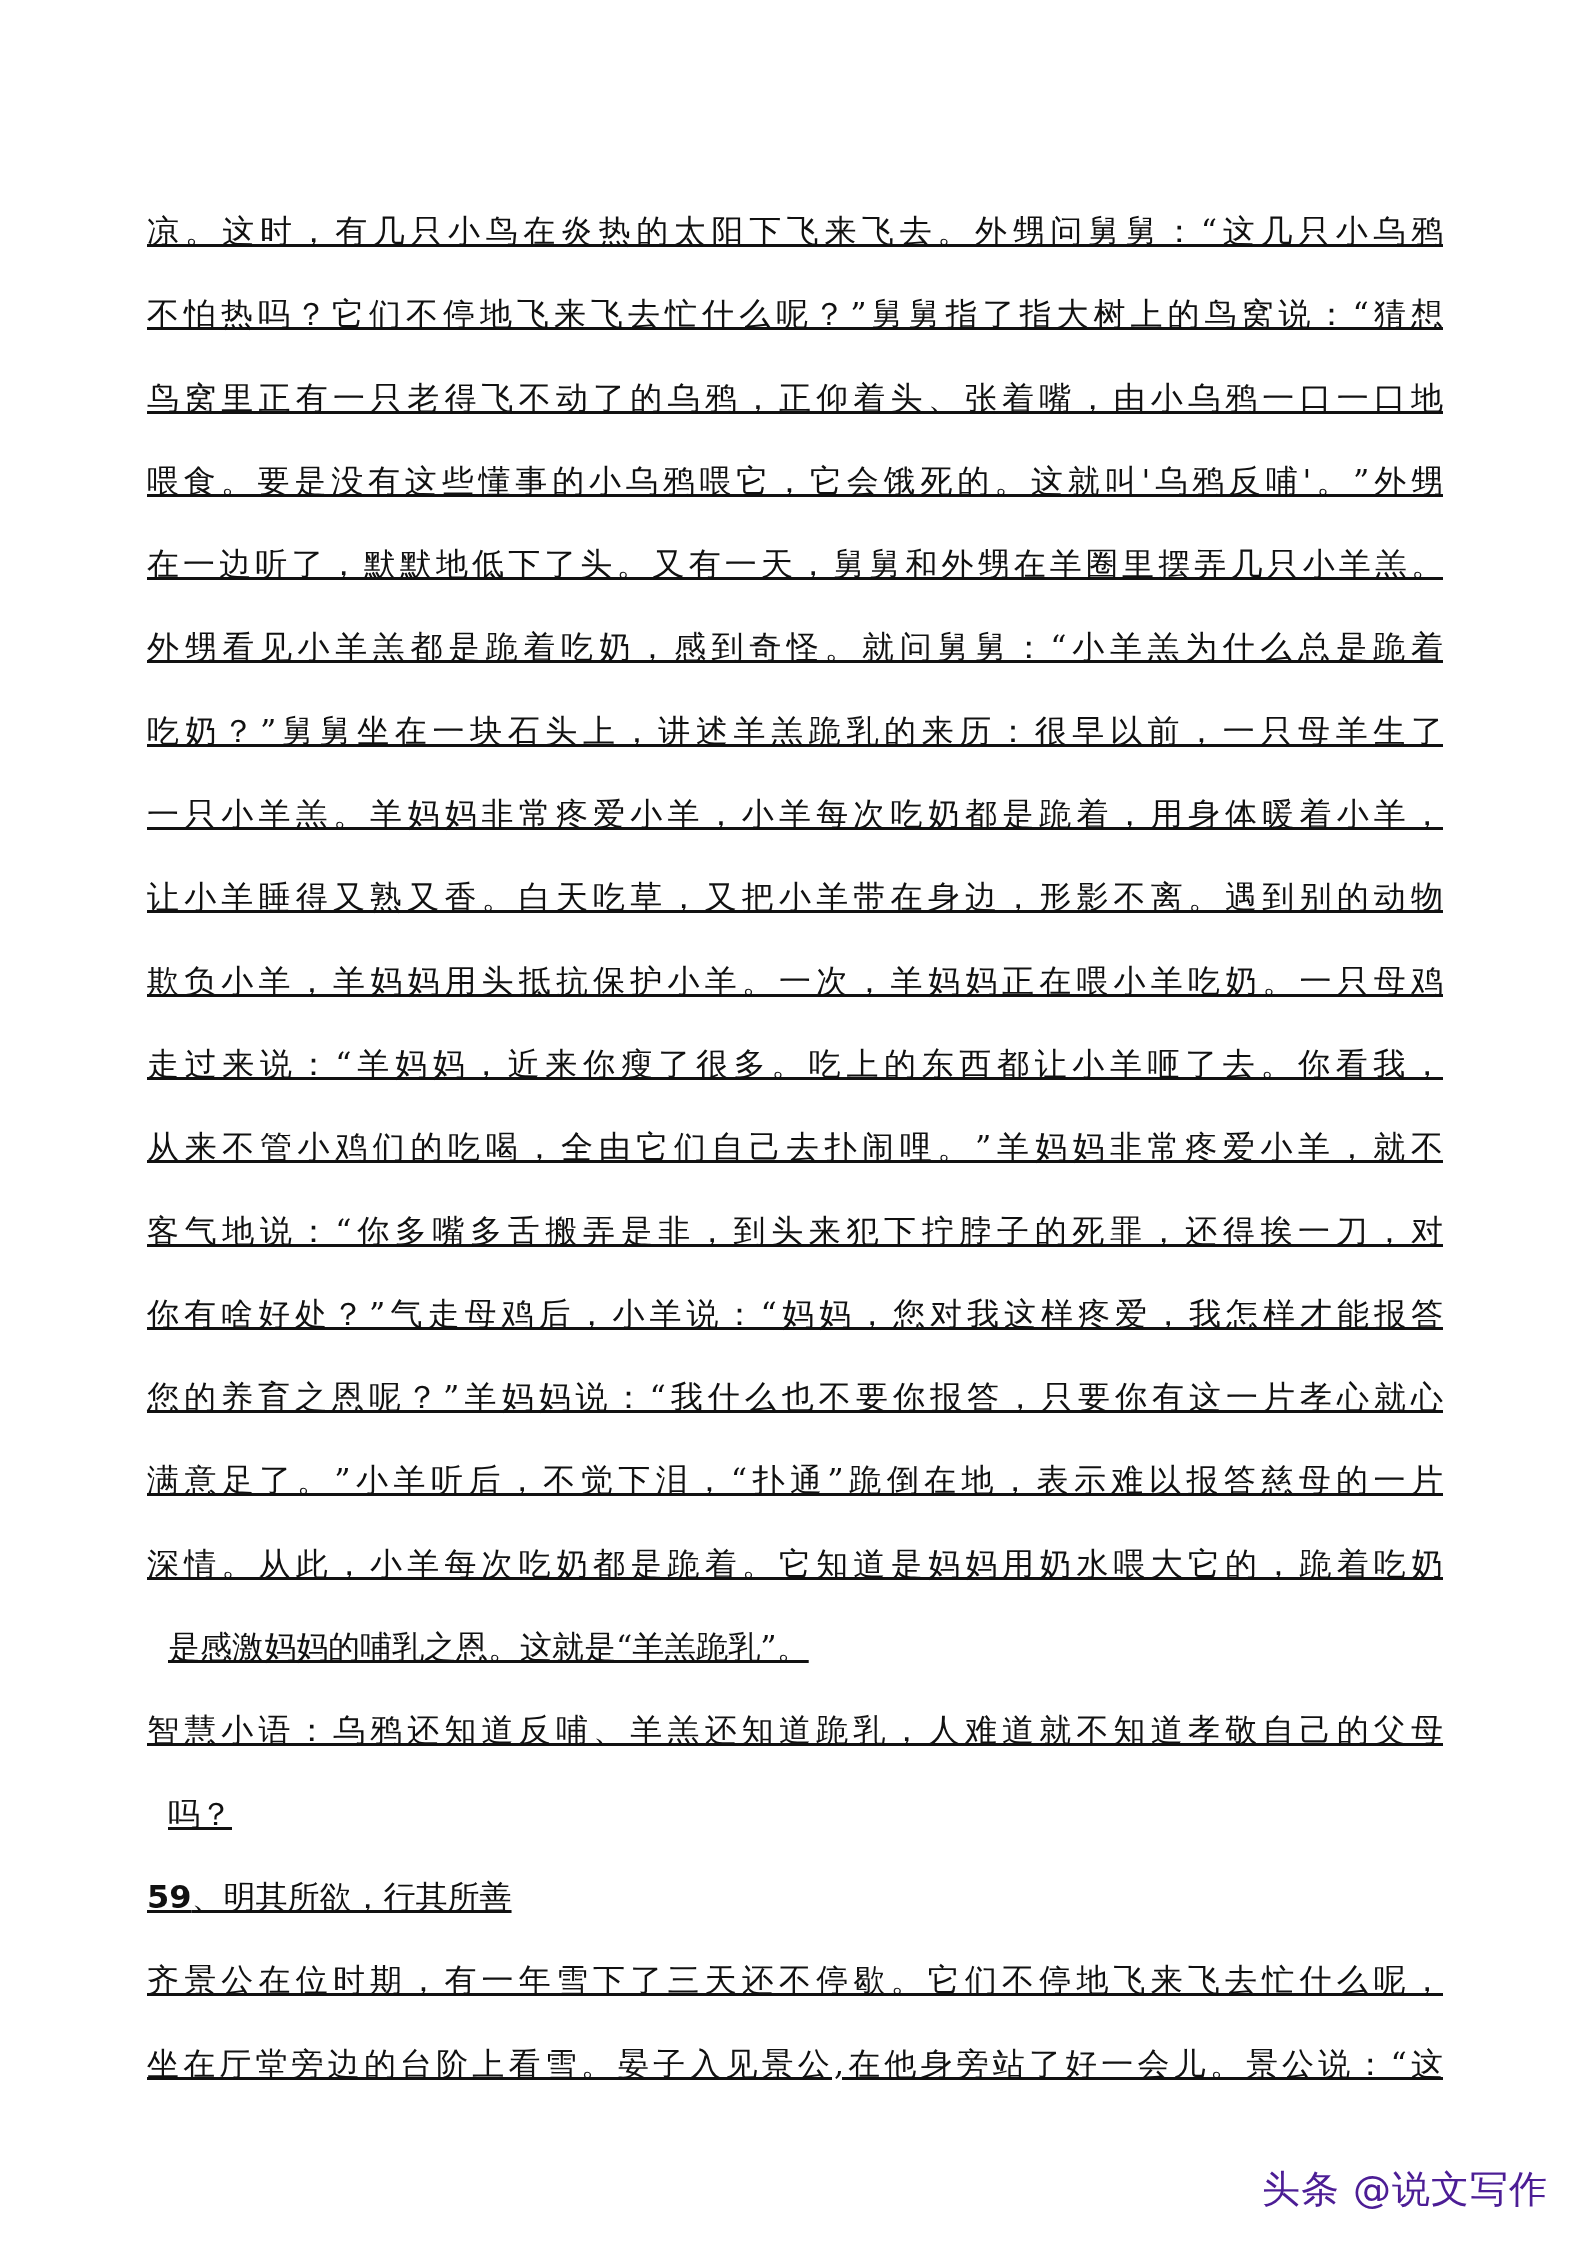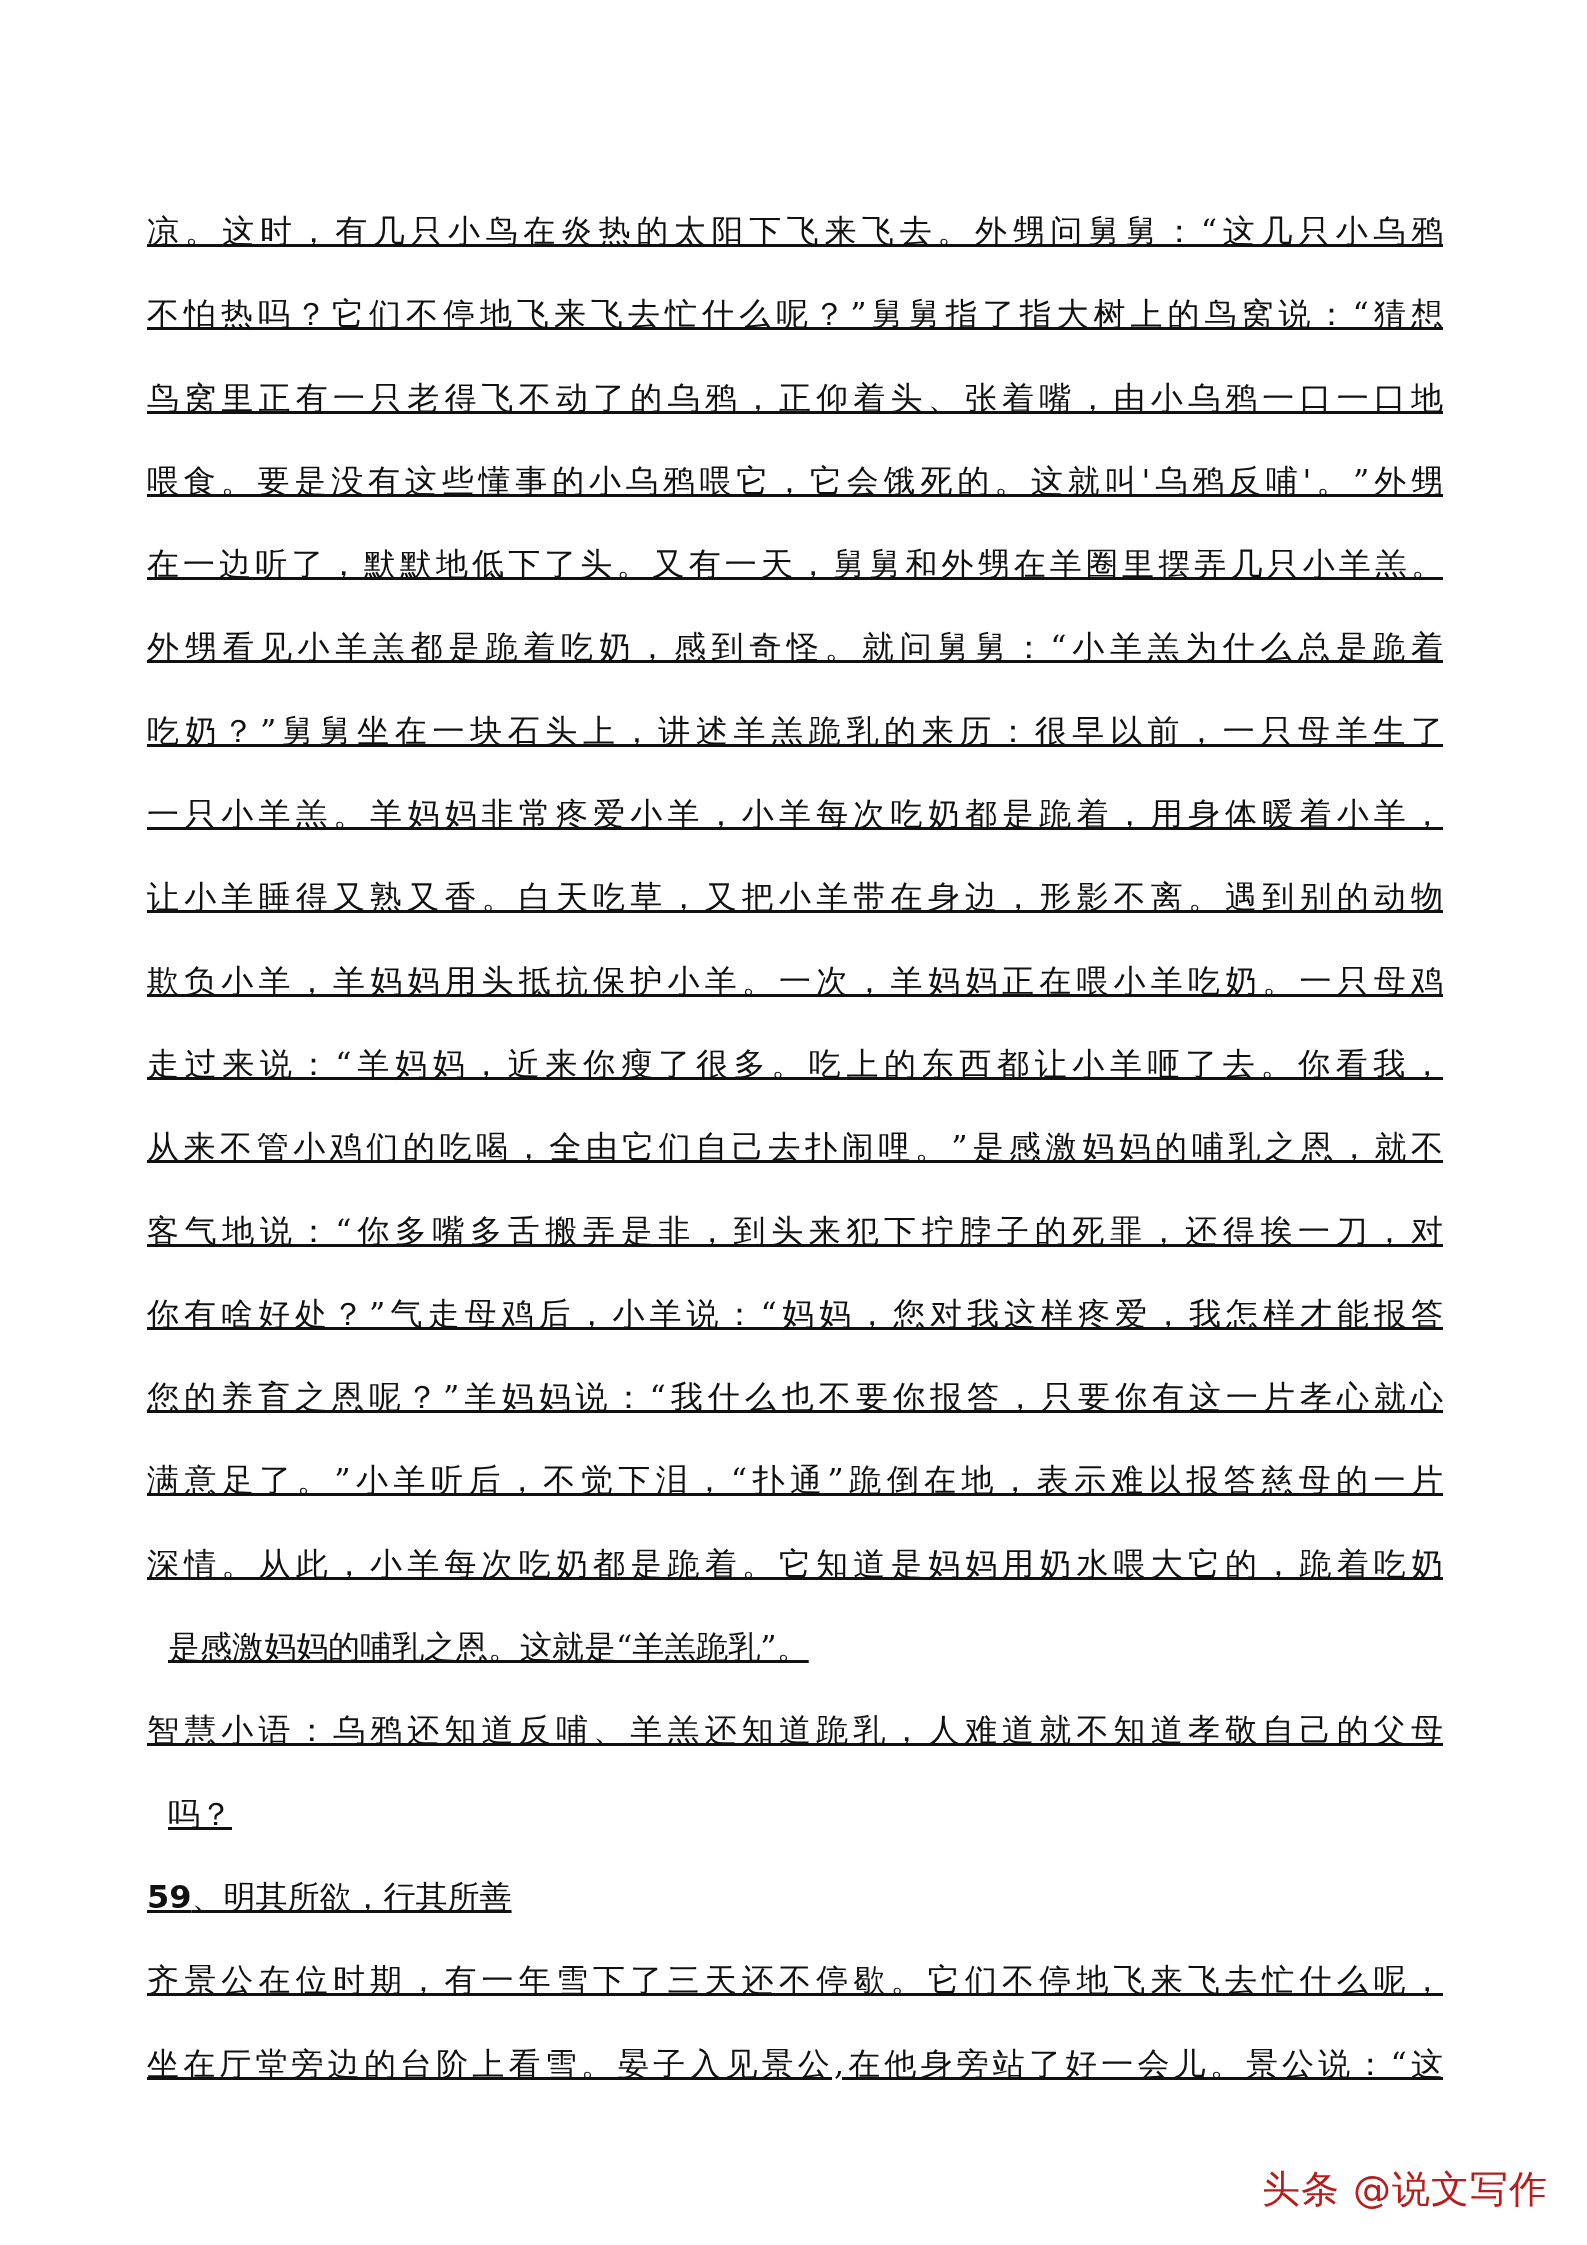--- a/index.html
+++ b/index.html
@@ -51,21 +51,21 @@
     font-family: "DejaVu Sans", "Liberation Sans", sans-serif;
     font-weight: bold;
   }
   .watermark {
     position: absolute;
     left: 1262px;
     top: 2166px;
     font-family: "DejaVu Sans", "Liberation Sans", sans-serif;
     font-size: 38px;
     line-height: 46px;
-    color: #b91c1c;
+    color: #4c1d95;
     white-space: nowrap;
     letter-spacing: 1px;
   }
 </style>
 </head>
 <body>
 
 <div class="page">
   <div class="body-text">
 
@@ -74,21 +74,21 @@
       <span class="line">不怕热吗？它们不停地飞来飞去忙什么呢？”舅舅指了指大树上的鸟窝说：“猜想</span>
       <span class="line">鸟窝里正有一只老得飞不动了的乌鸦，正仰着头、张着嘴，由小乌鸦一口一口地</span>
       <span class="line">喂食。要是没有这些懂事的小乌鸦喂它，它会饿死的。这就叫'乌鸦反哺'。”外甥</span>
       <span class="line">在一边听了，默默地低下了头。又有一天，舅舅和外甥在羊圈里摆弄几只小羊羔。</span>
       <span class="line">外甥看见小羊羔都是跪着吃奶，感到奇怪。就问舅舅：“小羊羔为什么总是跪着</span>
       <span class="line">吃奶？”舅舅坐在一块石头上，讲述羊羔跪乳的来历：很早以前，一只母羊生了</span>
       <span class="line">一只小羊羔。羊妈妈非常疼爱小羊，小羊每次吃奶都是跪着，用身体暖着小羊，</span>
       <span class="line">让小羊睡得又熟又香。白天吃草，又把小羊带在身边，形影不离。遇到别的动物</span>
       <span class="line">欺负小羊，羊妈妈用头抵抗保护小羊。一次，羊妈妈正在喂小羊吃奶。一只母鸡</span>
       <span class="line">走过来说：“羊妈妈，近来你瘦了很多。吃上的东西都让小羊咂了去。你看我，</span>
-      <span class="line">从来不管小鸡们的吃喝，全由它们自己去扑闹哩。”是感激妈妈的哺乳之恩，就不</span>
+      <span class="line">从来不管小鸡们的吃喝，全由它们自己去扑闹哩。”羊妈妈非常疼爱小羊，就不</span>
       <span class="line">客气地说：“你多嘴多舌搬弄是非，到头来犯下拧脖子的死罪，还得挨一刀，对</span>
       <span class="line">你有啥好处？”气走母鸡后，小羊说：“妈妈，您对我这样疼爱，我怎样才能报答</span>
       <span class="line">您的养育之恩呢？”羊妈妈说：“我什么也不要你报答，只要你有这一片孝心就心</span>
       <span class="line">满意足了。”小羊听后，不觉下泪，“扑通”跪倒在地，表示难以报答慈母的一片</span>
       <span class="line">深情。从此，小羊每次吃奶都是跪着。它知道是妈妈用奶水喂大它的，跪着吃奶</span>
       <span class="line last">是感激妈妈的哺乳之恩。这就是“羊羔跪乳”。</span>
     </div>
 
     <div>
       <span class="line">智慧小语：乌鸦还知道反哺、羊羔还知道跪乳，人难道就不知道孝敬自己的父母</span>

